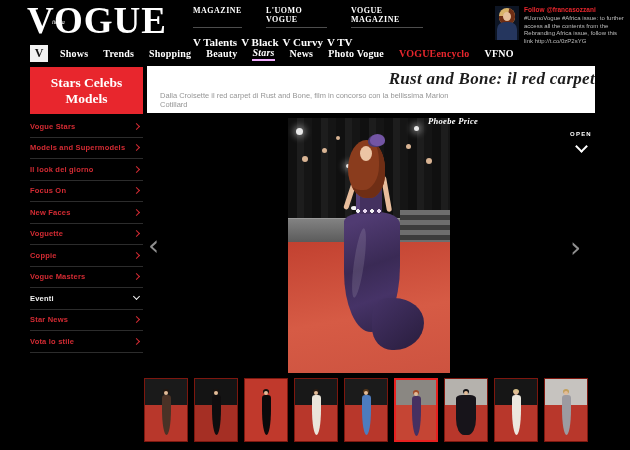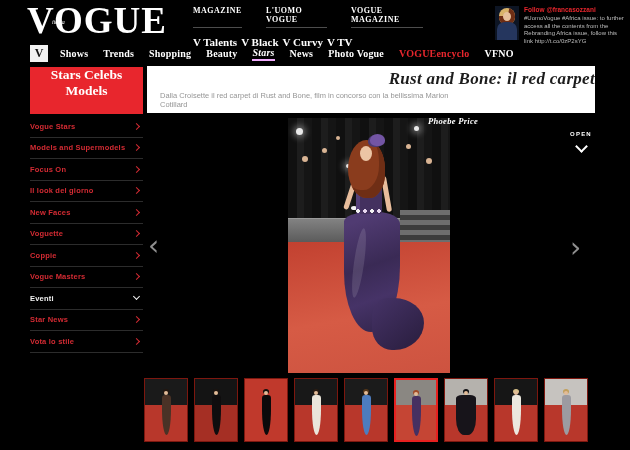--- a/index.html
+++ b/index.html
@@ -35,21 +35,21 @@
            font-weight:bold; font-size:12px; display:flex; align-items:center; justify-content:center; cursor:pointer; }
   .nav-items { display:flex; margin-left:12px; gap:15px; align-items:center; }
   .nav-item { color:#fff; font-family:"Liberation Serif", serif; font-weight:bold; font-size:10px;
               letter-spacing:.2px; cursor:pointer; padding-bottom:1px; }
   .nav-item.current { border-bottom:2px solid #f0abfc;font-style:italic; }
   .nav-item.accent { color:#e8262d; }
 
   
   .side-cat { position:absolute; left:30px; top:67px; width:113px; height:47px; background:#e8262d;
               color:#fff; text-align:center; font-family:"Liberation Serif", serif; font-weight:bold;
-              font-size:13.5px; line-height:16px; cursor:pointer; }
+              font-size:13.5px; line-height:16px; padding-top:8px; cursor:pointer; }
   .side-menu { position:absolute; left:30px; top:116px; width:113px; list-style:none; }
   .side-menu li { height:21.5px; display:flex; align-items:center; justify-content:space-between;
                   border-bottom:1px solid #2c2c2c; cursor:pointer; }
   .side-menu li span.lbl { color:#d42b33; font-size:7.5px; font-weight:bold; letter-spacing:.2px; }
   .side-menu li.active span.lbl { color:#f2f2f2; }
   .chev { width:5px; height:5px; border-right:1.6px solid #d42b33; border-bottom:1.6px solid #d42b33;
           transform:rotate(-45deg); margin-right:4px; }
   .chev.down { border-color:#f2f2f2; transform:rotate(45deg); margin-top:-3px; }
 
   
@@ -169,25 +169,25 @@
   <ul class="side-menu">
     <li>
         <span class="lbl">Vogue Stars</span>
         <span class="chev"></span>
       </li>
     <li>
         <span class="lbl">Models and Supermodels</span>
         <span class="chev"></span>
       </li>
     <li>
+        <span class="lbl">Il look del giorno</span>
+        <span class="chev"></span>
+      </li>
+    <li>
         <span class="lbl">Focus On</span>
-        <span class="chev"></span>
-      </li>
-    <li>
-        <span class="lbl">Il look del giorno</span>
         <span class="chev"></span>
       </li>
     <li>
         <span class="lbl">New Faces</span>
         <span class="chev"></span>
       </li>
     <li>
         <span class="lbl">Voguette</span>
         <span class="chev"></span>
       </li>

